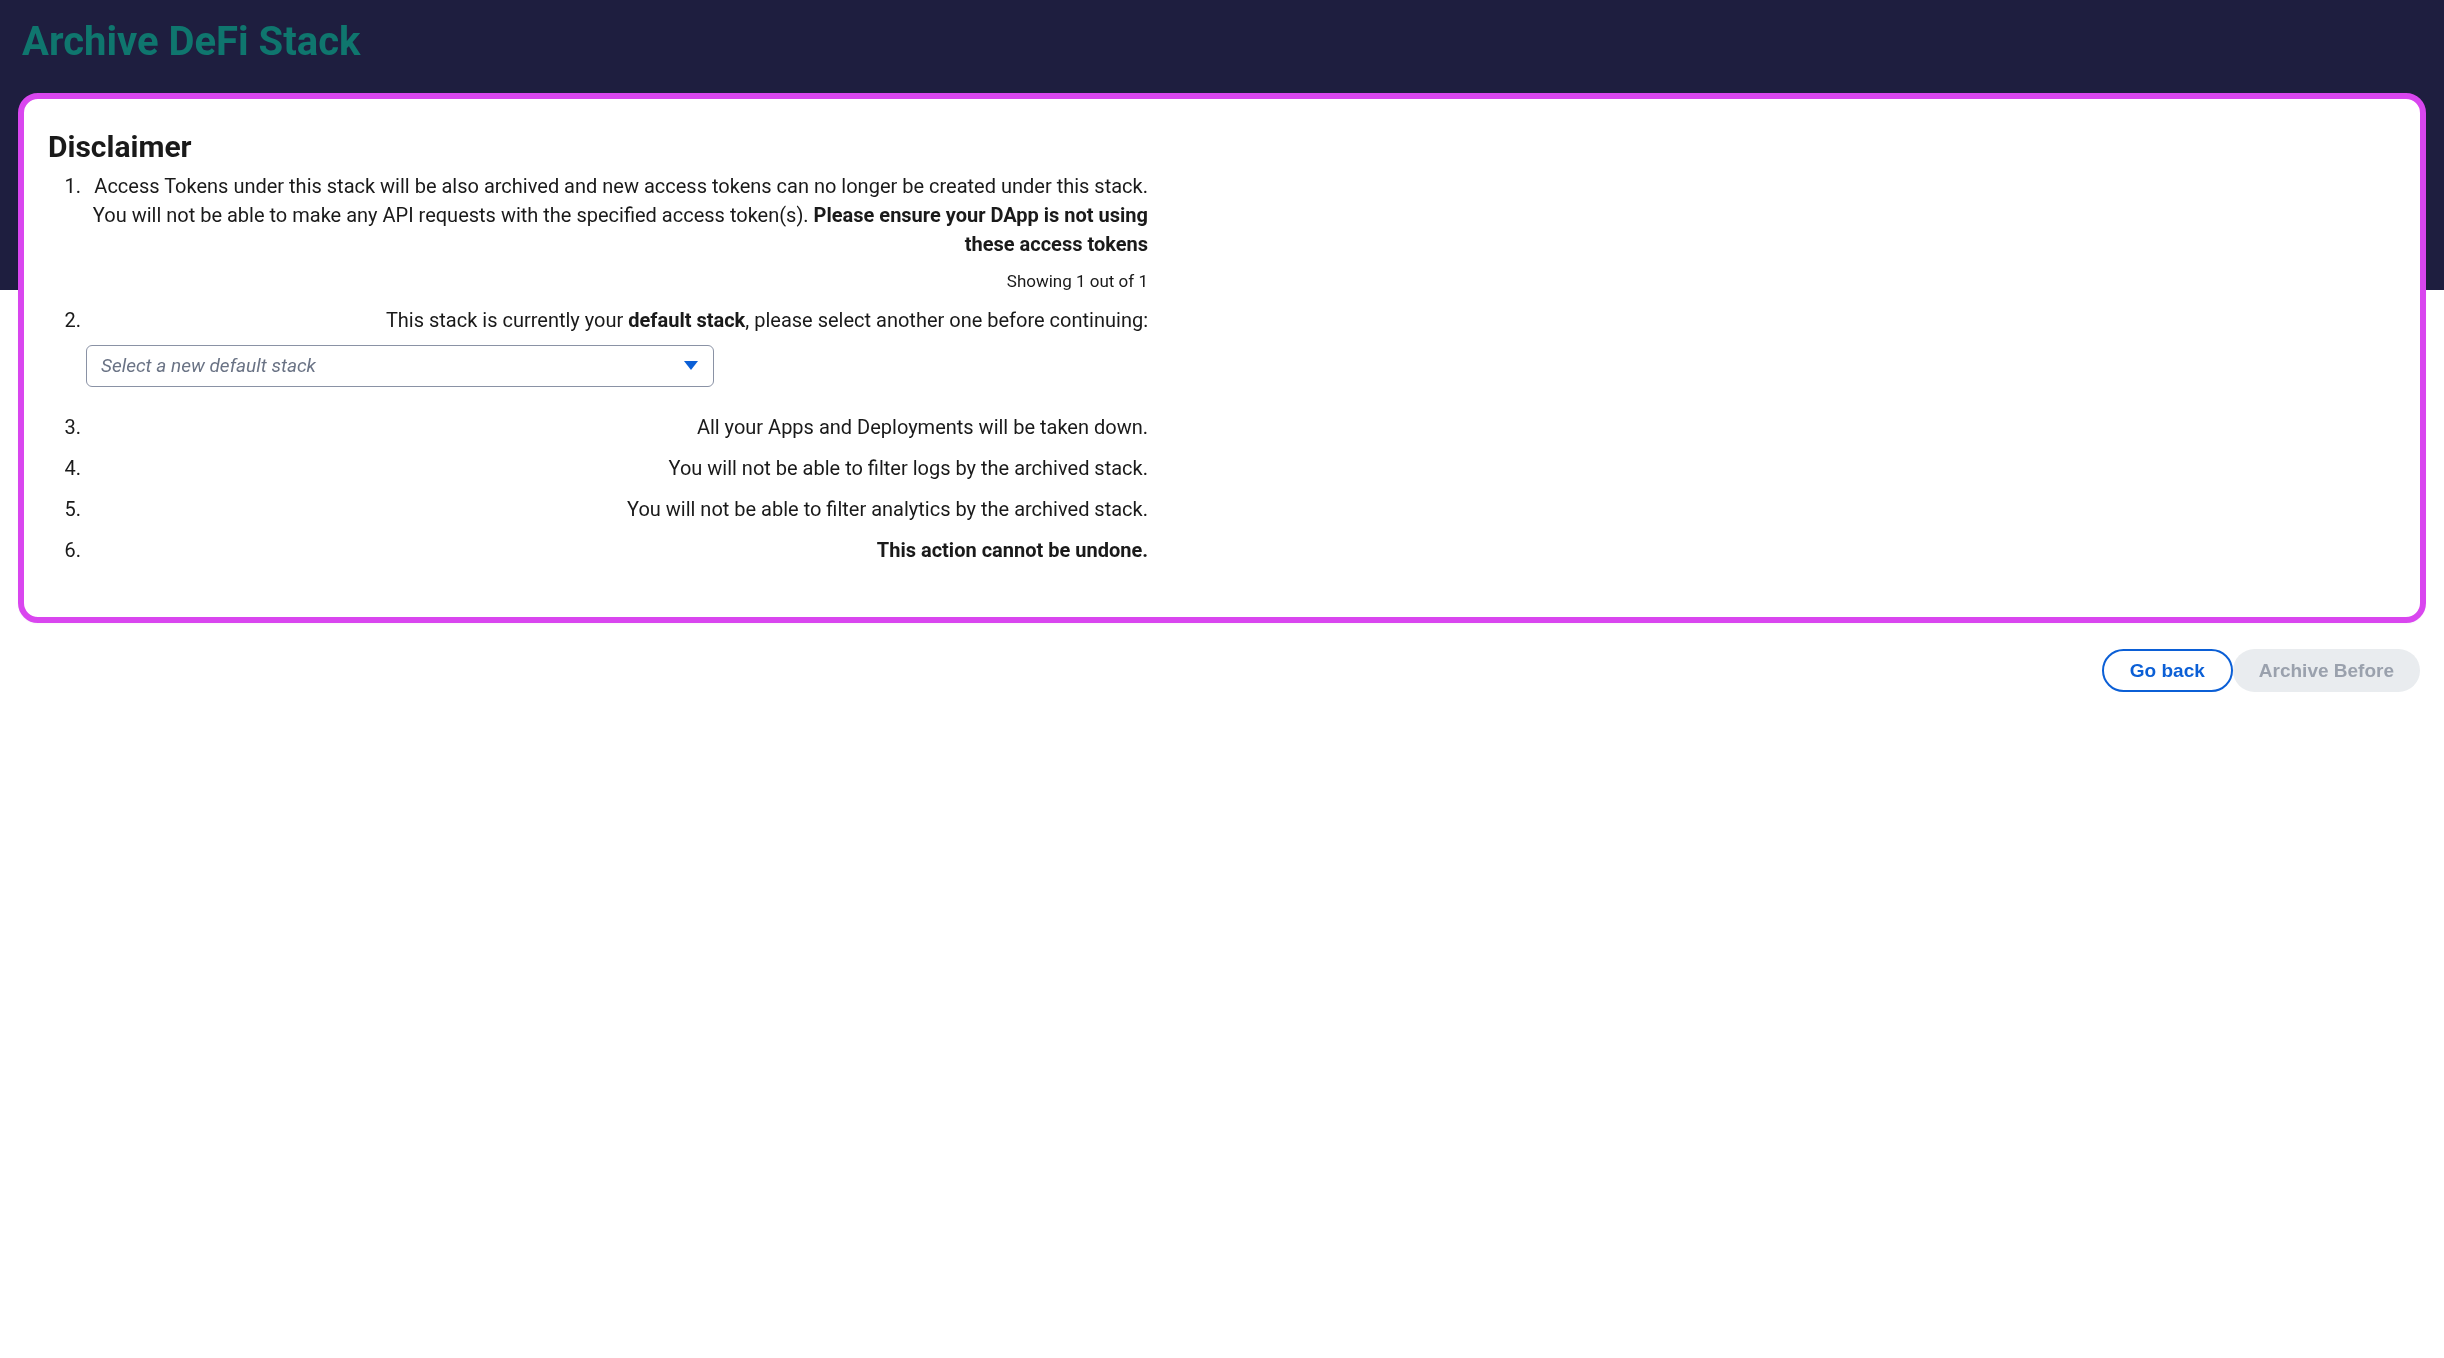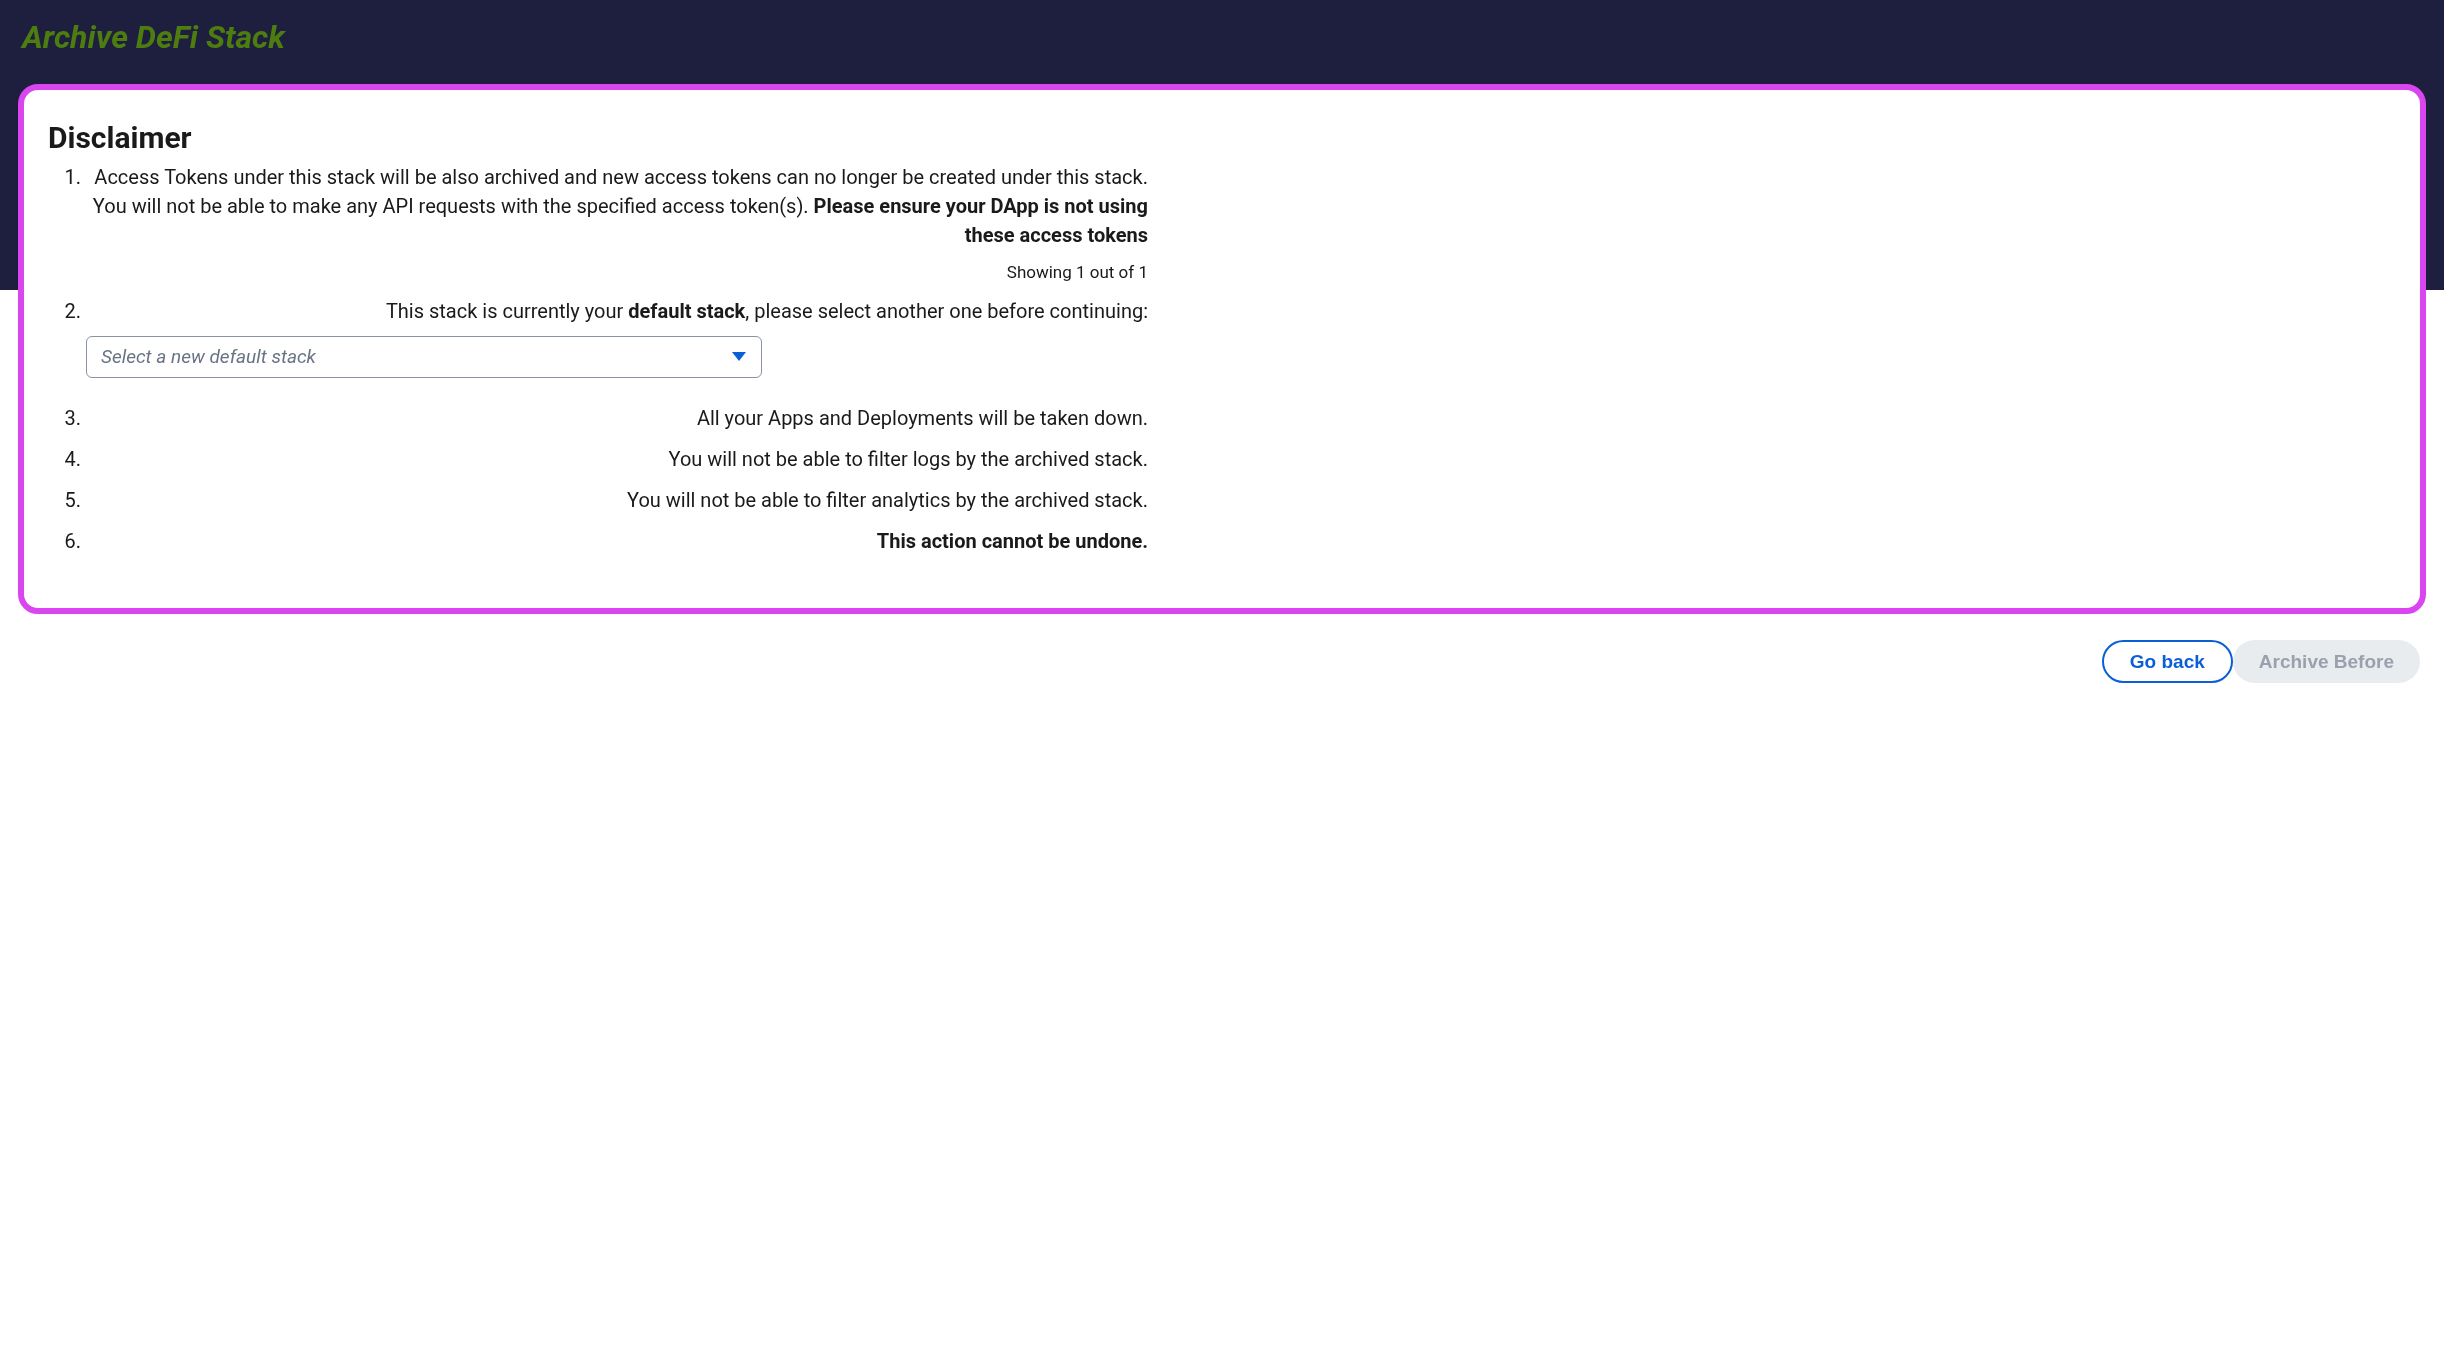--- a/index.html
+++ b/index.html
@@ -17,25 +17,24 @@
     position: absolute;
     top: 0; left: 0; right: 0;
     z-index: 0;
   }
   .page {
     position: relative;
     z-index: 1;
     padding: 0 18px 30px 18px;
   }
   .page-title {
-    color: #4d7c0f;
-    font-size: 32px;
+    color: #0f766e;
+    font-size: 40px;
     font-weight: 700;
     padding: 18px 4px 28px 4px;
-    font-style: italic;
   }
   .card {
     background: #ffffff;
     border-radius: 20px;
     border: 6px solid #d946ef;
     padding: 30px 24px 40px 24px;
     box-shadow: 0 1px 2px rgba(0,0,0,0.03);
   }
   .card-title {
     font-size: 30px;
@@ -89,21 +88,21 @@
   .showing {
     font-size: 17px;
     color: #1a1a1a;
     margin-top: 10px;
     margin-bottom: 4px;
     margin-left: 41px;
   }
   .select-wrap {
     margin-top: 10px;
     position: relative;
-    width: 676px;
+    width: 628px;
     max-width: 100%;
   }
   .select-box {
     width: 100%;
     border: 1.5px solid #8a92a5;
     border-radius: 6px;
     padding: 8px 40px 8px 14px;
     font-size: 19px;
     font-style: italic;
     color: #6a7385;

